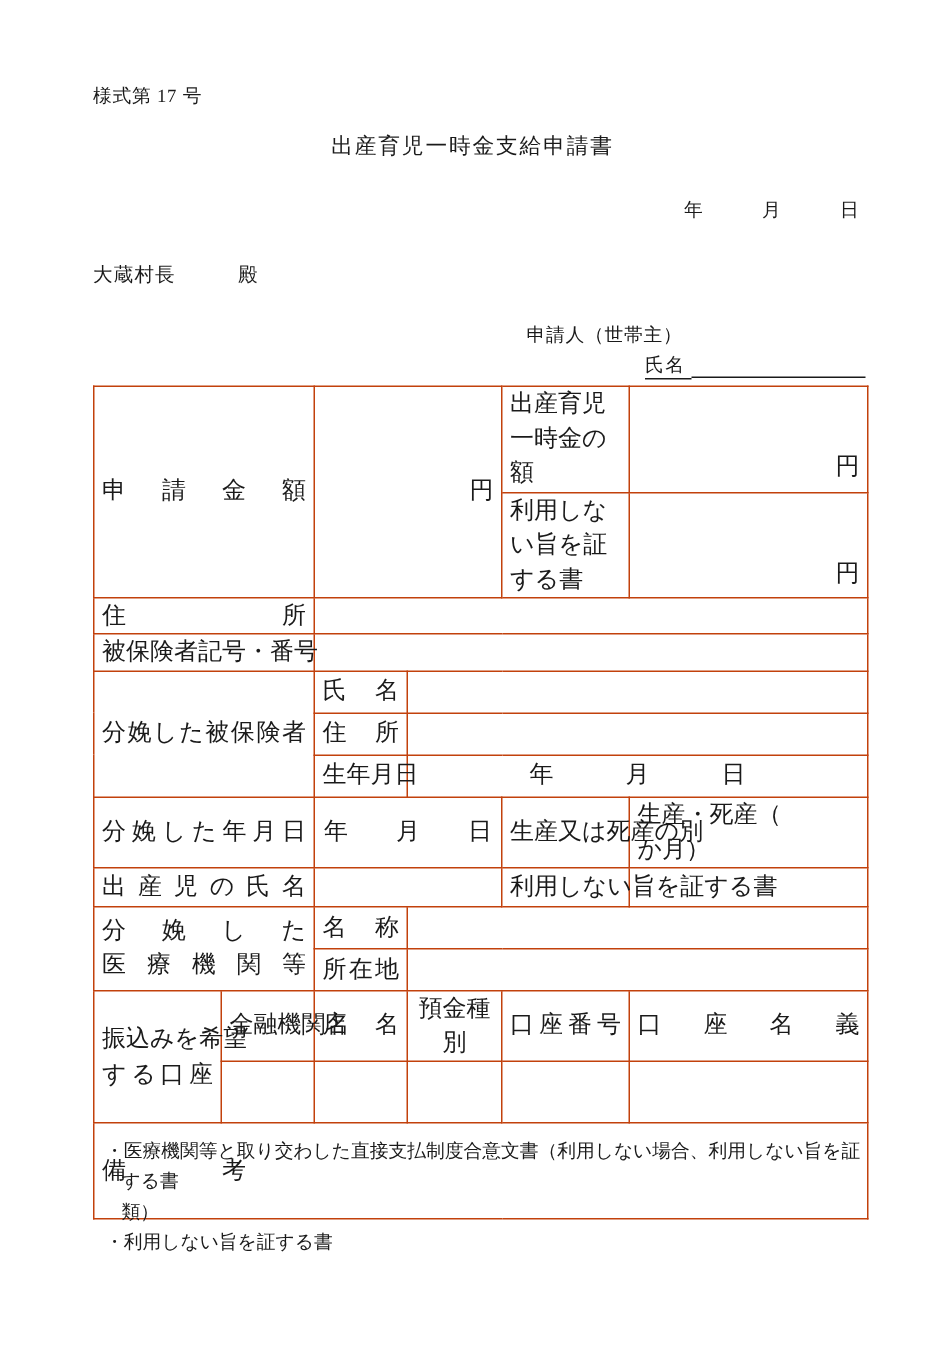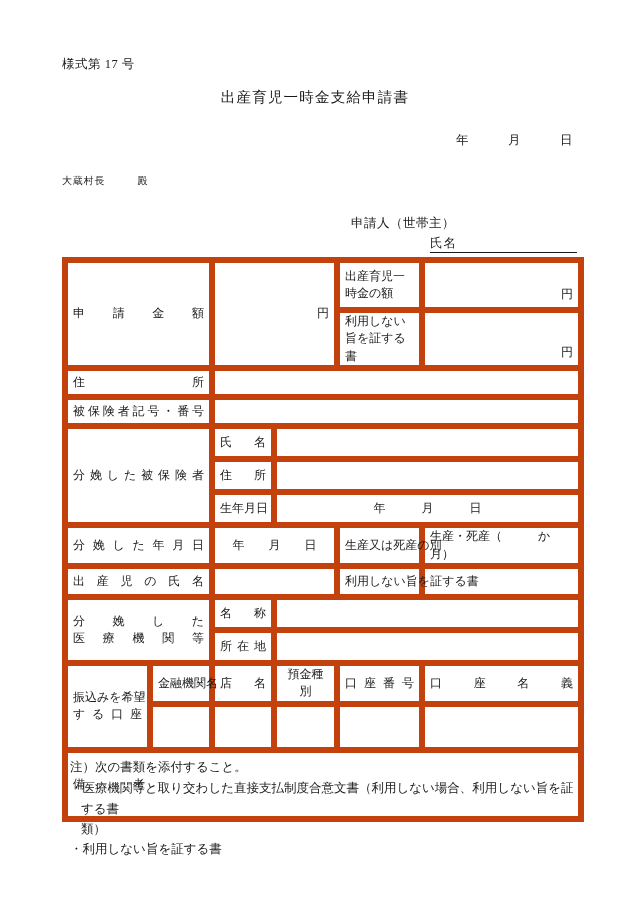--- a/index.html
+++ b/index.html
@@ -46,40 +46,40 @@
     right: 57px;
     top: 132px;
     font-size: 12.5px;
     white-space: pre;
     letter-spacing: 0.5px;
   }
   .addressee {
     position: absolute;
     left: 62px;
     top: 174px;
-    font-size: 10px;
+    font-size: 13px;
     white-space: pre;
     letter-spacing: 0.8px;
   }
   .applicant-label {
     position: absolute;
     right: 175px;
     top: 215px;
     font-size: 12.5px;
     white-space: nowrap;
     letter-spacing: 0.5px;
     font-family: Liberation Mono, monospace;
   }
   .name-row {
     position: absolute;
     left: 430px;
     top: 235px;
     width: 147px;
     display: flex;
-    align-items: flex-end;
+    align-items: center;
     font-size: 12.5px;
   }
   .name-row .nm-label {
     white-space: nowrap;
     letter-spacing: 1px;
     padding-right: 4px;
     border-bottom: 1px solid #1a1a1a;
   }
   .name-row .nm-rule {
     flex: 1 1 auto;
@@ -93,22 +93,22 @@
     left: 62px;
     top: 257px;
     width: 516px;
   }
   table.form {
     border-collapse: collapse;
     width: 516px;
     table-layout: fixed;
   }
   table.form td {
-    border: 6px solid #c2410c;
-    font-size: 12px;
+    border: 1px solid #c2410c;
+    font-size: 16px;
     padding: 0 5px;
     vertical-align: middle;
     line-height: 1.45;
   }
   
   .sp {
     display: flex;
     justify-content: space-between;
     letter-spacing: 0;
   }
@@ -421,19 +421,18 @@
           <td colspan="6" style="height:63px;vertical-align:middle">
             <span>備　　　　考</span>
           </td>
         </tr>
 
       </tbody>
     </table>
   </div>
 
   <div class="notes">
-    <p class="n-head">注）次の書類を添付すること。</p>
     <p class="n-item">・医療機関等と取り交わした直接支払制度合意文書（利用しない場合、利用しない旨を証する書</p>
     <p class="n-cont">類）</p>
     <p class="n-item">・利用しない旨を証する書</p>
   </div>
 
 </div>
 
 </body></html>

